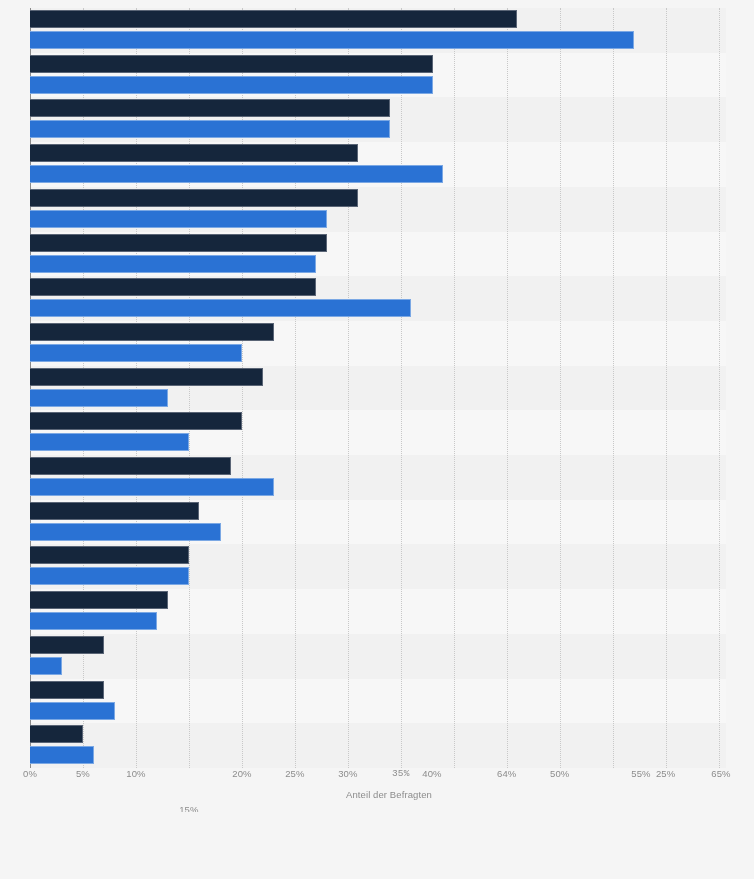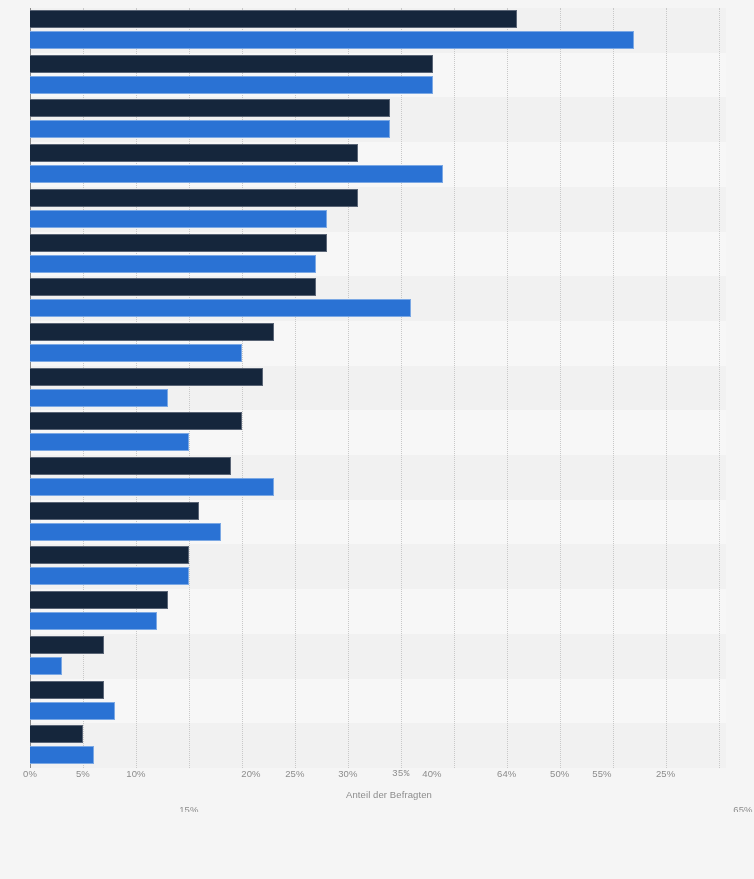--- a/index.html
+++ b/index.html
@@ -183,30 +183,30 @@
         <div class="bar dark" title="5%" style="top: 717.294px; width: 52.968px;"></div>
         <div class="bar blue" title="6%" style="top: 738.294px; width: 63.5616px;"></div>
       </div>
   </div>
 
   <div id="x-axis-ticks">
       <span class="tick-label" style="left: 30px;">0%</span>
       <span class="tick-label" style="left: 82.968px;">5%</span>
       <span class="tick-label" style="left: 135.936px;">10%</span>
       <span class="tick-label" style="left: 188.904px; margin-top: 36px;">15%</span>
-      <span class="tick-label" style="left: 251px;">20%</span>
+      <span class="tick-label" style="left: 242px;">20%</span>
       <span class="tick-label" style="left: 294.84px;">25%</span>
       <span class="tick-label" style="left: 347.808px;">30%</span>
       <span class="tick-label" style="left: 400.776px; font-family: Liberation Mono, monospace;">35%</span>
       <span class="tick-label" style="left: 432px;">40%</span>
       <span class="tick-label" style="left: 506.712px;">64%</span>
       <span class="tick-label" style="left: 559.68px;">50%</span>
-      <span class="tick-label" style="left: 602px;">55%</span>
+      <span class="tick-label" style="left: 641px;">55%</span>
       <span class="tick-label" style="left: 665.616px;">25%</span>
-      <span class="tick-label" style="left: 743px; margin-top: 36px;">65%</span>
+      <span class="tick-label" style="left: 721px;">65%</span>
     </div>
 
   <div id="x-axis-title">
     <span id="x-axis-title-inner">Anteil der Befragten</span>
   </div>
 
   <div id="footer-strip"></div>
 </div>
 
 </body></html>

